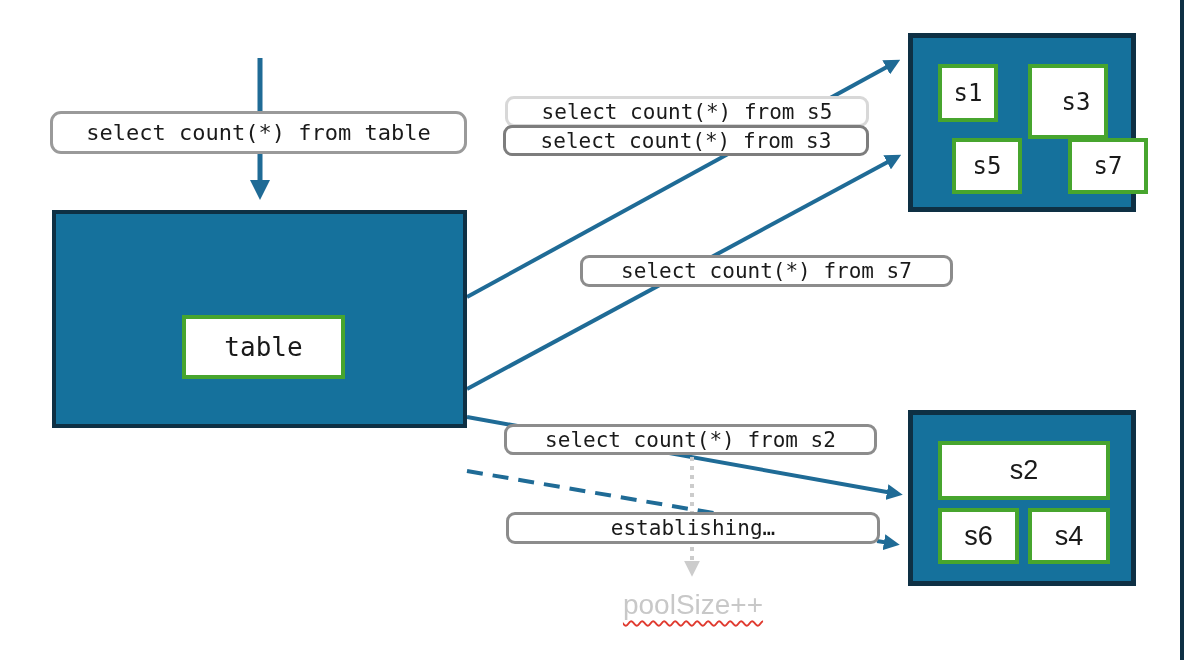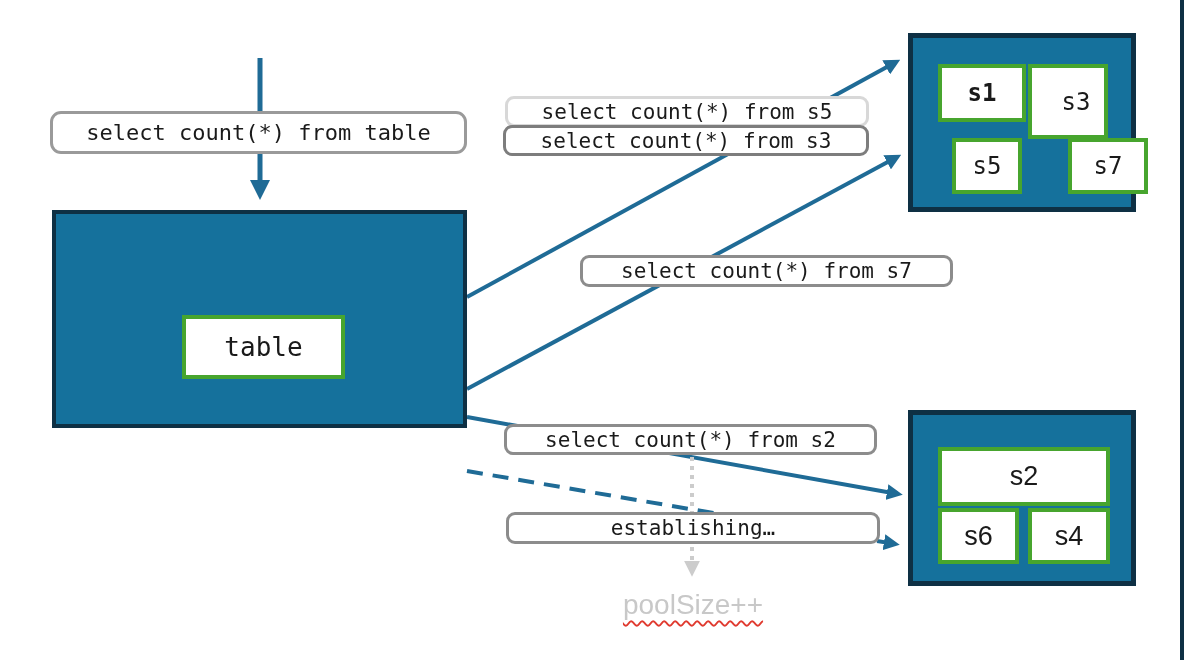--- a/index.html
+++ b/index.html
@@ -31,26 +31,26 @@
   #table-pool{left:52px;top:210px;width:415px;height:218px;}
   #top-pool{left:908px;top:33px;width:228px;height:179px;border-width:5px;}
   #bottom-pool{left:908px;top:410px;width:228px;height:176px;border-width:5px;}
   .shard{
     position:absolute;box-sizing:border-box;background:#fff;
     border:4px solid var(--green-border);
     display:flex;align-items:center;justify-content:center;
     color:var(--label-text);font-size:24px;
   }
   #table-inner{left:126px;top:101px;width:163px;height:64px;font-size:26px;}
-  #sh-s1{left:25px;top:26px;width:88px;height:58px;font-weight:bold;}
+  #sh-s1{left:25px;top:26px;width:60px;height:58px;}
   #sh-s3{left:115px;top:26px;width:80px;height:75px;padding-left:16px;}
   #sh-s5{left:39px;top:100px;width:70px;height:56px;}
   #sh-s7{left:115px;top:100px;width:80px;height:56px;margin-left:40px;}
   .sans{font-family:"Liberation Sans","DejaVu Sans",sans-serif;font-size:27px;}
-  #sh-s2{left:25px;top:32px;width:172px;height:59px;}
+  #sh-s2{left:25px;top:26px;width:172px;height:59px;}
   #sh-s6{left:25px;top:93px;width:81px;height:56px;}
   #sh-s4{left:115px;top:93px;width:82px;height:56px;}
   #poolsize{
     position:absolute;z-index:2;left:693px;top:589px;transform:translateX(-50%);
     font-family:"Liberation Sans","DejaVu Sans",sans-serif;font-weight:300;
     font-size:28px;color:var(--muted-text);white-space:nowrap;
     text-decoration:underline wavy var(--squiggle-red);
     text-decoration-thickness:2px;text-underline-offset:6px;text-align:center;
   }
   #right-edge{position:absolute;z-index:3;left:1180px;top:0;width:4px;height:660px;background:var(--dark-border);}

